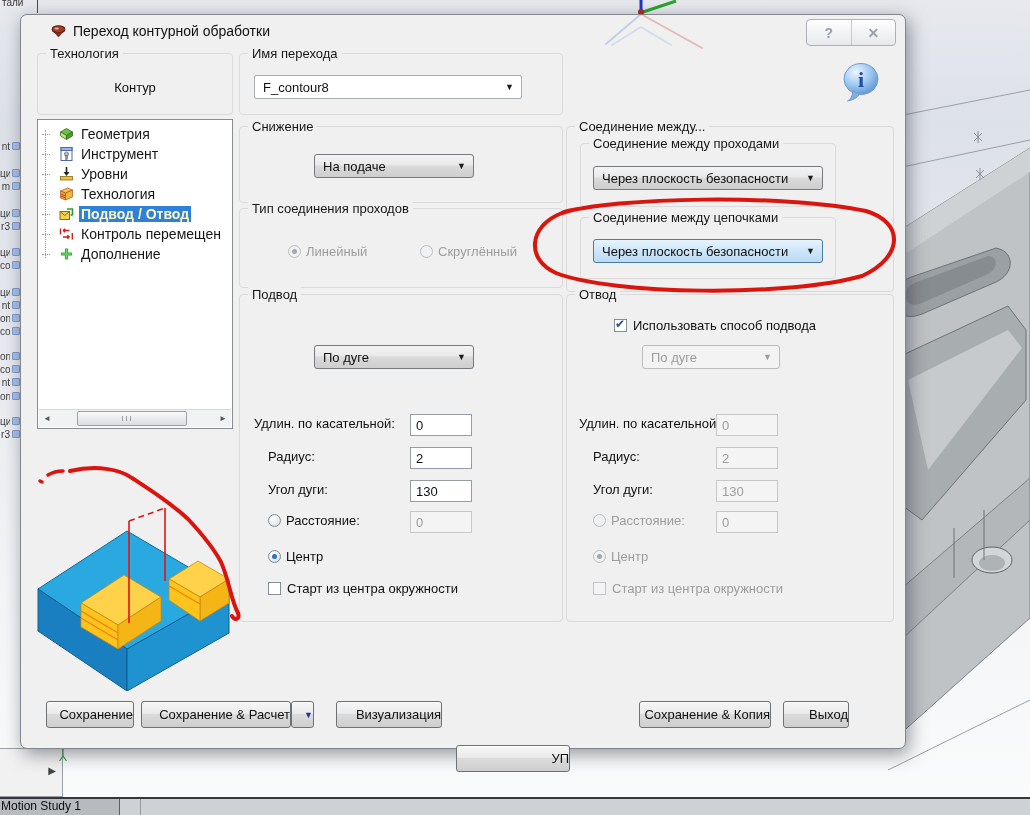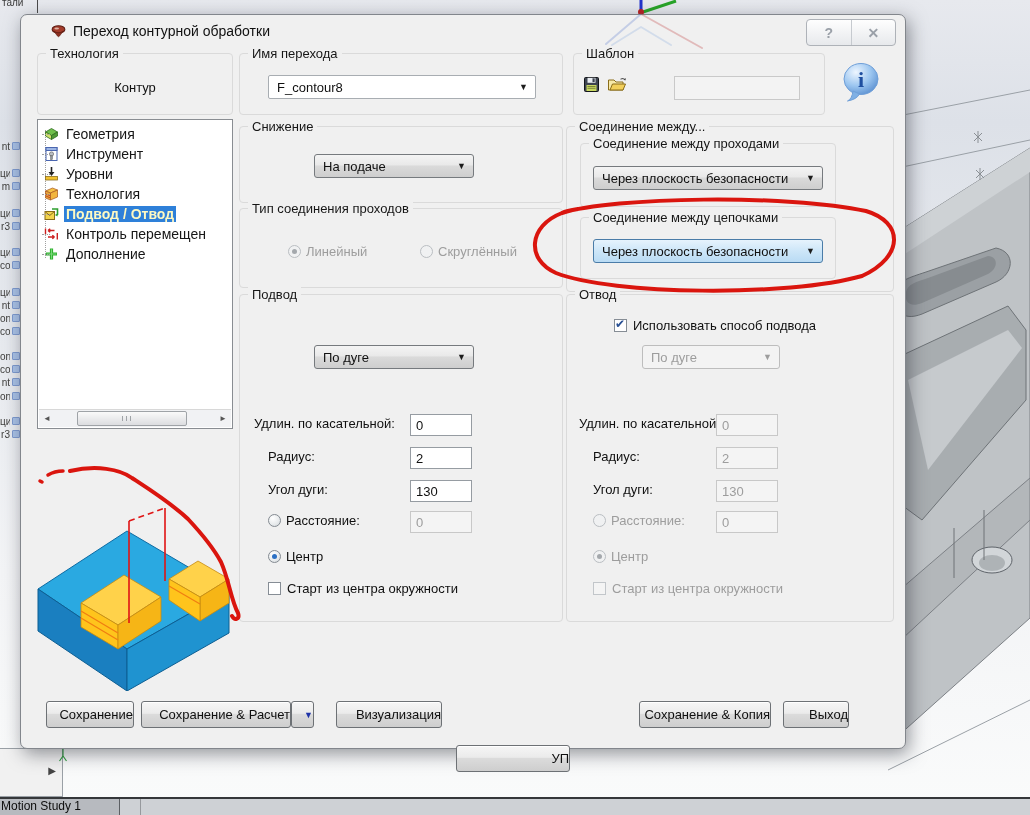--- a/index.html
+++ b/index.html
@@ -31,21 +31,21 @@
   .win-btn{flex:1;display:flex;align-items:center;justify-content:center;font-size:14px;font-weight:bold;color:#9aa0a8;cursor:default;}
   .win-btn + .win-btn{border-left:1px solid #c6cacf;}
 
   .groupbox{position:absolute;border:1px solid #dadada;border-radius:4px;}
   .gb-label{position:absolute;top:-8px;left:8px;background:#f0f0f0;padding:0 4px;font-size:13px;color:#161616;white-space:nowrap;}
 
   .combo{position:absolute;height:24px;border:1px solid #767a7e;border-radius:3px;
     background:linear-gradient(#f4f4f4,#e9e9e9 45%,#dadada 50%,#cecece);
     display:flex;align-items:center;font-size:13px;color:#101010;padding-left:8px;box-sizing:border-box;}
   .combo .arrow{margin-left:auto;padding-right:7px;font-size:9px;color:#1c1c1c;}
-  .combo.white{background:#fff;border-color:#a8adb2;border-radius:2px;margin-left:14px;}
+  .combo.white{background:#fff;border-color:#a8adb2;border-radius:2px;}
   .combo.focus{background:linear-gradient(#e6f3fd,#cde6f8 50%,#b9dbf4);border-color:#4a7ca8;}
   .combo.disabled{background:#f3f3f3;color:#9d9d9d;border-color:#bdbdbd;}
   .combo.disabled .arrow{color:#9d9d9d;}
 
   .tinput{position:absolute;width:50px;height:18px;border:1px solid #969ca2;background:#fff;
     font-size:13px;color:#101010;padding:1px 5px;font-family:"Liberation Sans",sans-serif;}
   .tinput:disabled{background:#f4f4f4;color:#9d9d9d;border-color:#c8c8c8;}
 
   .rowlbl{position:absolute;font-size:13px;color:#101010;white-space:nowrap;}
   .rowlbl.dis{color:#9d9d9d;}
@@ -63,21 +63,21 @@
 
   .btn{position:absolute;height:25px;border:1px solid #6d7175;border-radius:3px;
     background:linear-gradient(#f6f6f6,#ebebeb 45%,#dbdbdb 50%,#cecece);
     font-size:13px;color:#101010;display:flex;align-items:center;justify-content:flex-end;
     box-shadow:inset 0 1px 0 #fff;white-space:nowrap;}
   .btn-arrow{font-size:9px;color:#1f34a8;}
 
   
   .tree{position:absolute;left:16px;top:104px;width:194px;height:308px;background:#fff;border:1px solid #898d92;overflow:hidden;}
   .tree-rail{position:absolute;left:7px;top:10px;bottom:170px;width:0;border-left:1px dotted #a0a0a0;}
-  .tree-item{display:flex;align-items:center;height:20px;padding-left:5px;font-size:14px;color:#161616;white-space:nowrap;position:relative;}
+  .tree-item{display:flex;align-items:center;height:20px;padding-left:20px;font-size:14px;color:#161616;white-space:nowrap;position:relative;}
   .tree-item::before{content:"";position:absolute;left:4px;top:10px;width:8px;border-top:1px dotted #a0a0a0;}
   .tree-icon{width:17px;height:16px;margin-right:4px;flex:0 0 17px;}
   .tree-label{padding:0 2px;}
   .tree-label.sel{background:#2e80d9;color:#fef9c3;font-weight:bold;}
   .hscroll{position:absolute;left:1px;right:1px;bottom:1px;height:17px;background:#f1f2f4;border-top:1px solid #d8d8d8;}
   .hs-btn{position:absolute;top:0;bottom:0;width:16px;display:flex;align-items:center;justify-content:center;font-size:8px;color:#555;}
   .hs-thumb{position:absolute;left:38px;width:108px;top:1px;bottom:1px;border:1px solid #9fa3a7;border-radius:2px;
     background:linear-gradient(#fafafa,#dcdde0);}
   .hs-thumb::after{content:"";position:absolute;left:44px;top:4px;bottom:4px;width:12px;
     background:repeating-linear-gradient(90deg,#9fa3a7 0 1px,transparent 1px 4px);}
@@ -224,37 +224,20 @@
     </div>
 
     <div class="groupbox" style="left:218px;top:38px;width:322px;height:60px;">
       <span class="gb-label">Имя перехода</span>
       <div class="combo white" style="left:14px;top:21px;width:268px;">
         <span>F_contour8</span>
         <span class="arrow">▼</span>
       </div>
     </div>
 
-    <div class="groupbox" style="left:552px;top:38px;width:250px;height:60px;">
-      <span class="gb-label">Шаблон</span>
-      <svg class="abs" style="left:9px;top:22px;width:17px;height:17px;" viewBox="0 0 17 17">
-        <rect x="1.5" y="1.5" width="14" height="14" rx="1" fill="#3e4450" stroke="#14161a"></rect>
-        <rect x="4.5" y="1.8" width="8" height="5" fill="#e9edf2"></rect>
-        <rect x="9.5" y="2.3" width="2.2" height="3.8" fill="#3e4450"></rect>
-        <rect x="3.5" y="9" width="10" height="6" fill="#c8d860"></rect>
-        <path d="M4.5 10.5 h8 M4.5 12.3 h8" stroke="#6c7030" stroke-width="0.8"></path>
-      </svg>
-      <svg class="abs" style="left:33px;top:22px;width:20px;height:17px;" viewBox="0 0 20 16">
-        <path d="M1.5 13.5 L1.5 3.5 L7 3.5 L9 5.5 L16 5.5 L16 13.5 Z" fill="#f7e9a8" stroke="#8a6d1a"></path>
-        <path d="M3 13.5 L5.5 7.5 L18.5 7.5 L16 13.5 Z" fill="#f2cf5b" stroke="#8a6d1a"></path>
-        <path d="M13.5 2.6 q3 -1.6 4.3 0.8" fill="none" stroke="#333" stroke-width="0.9"></path>
-        <path d="M18.4 4 l0.4,-2.2 l-2.1,0.7 z" fill="#333"></path>
-      </svg>
-      <input class="tinput field" style="left: 100px; top: 22px; width: 114px; height: 20px; background: rgb(243, 243, 243); border-color: rgb(201, 201, 201);" value="">
-    </div>
 
     <svg class="abs" style="left:820px;top:46px;width:40px;height:46px;" viewBox="0 0 40 46">
       <defs>
         <radialGradient id="ib" cx="35%" cy="28%" r="80%">
           <stop offset="0" stop-color="#eef6ff"></stop>
             <stop offset="55%" stop-color="#9cc6f0"></stop>
             <stop offset="100%" stop-color="#5a8fd0"></stop>
         </radialGradient>
       </defs>
       <ellipse cx="20" cy="18" rx="17" ry="15.5" fill="url(#ib)" stroke="#6f9fd8"></ellipse>

